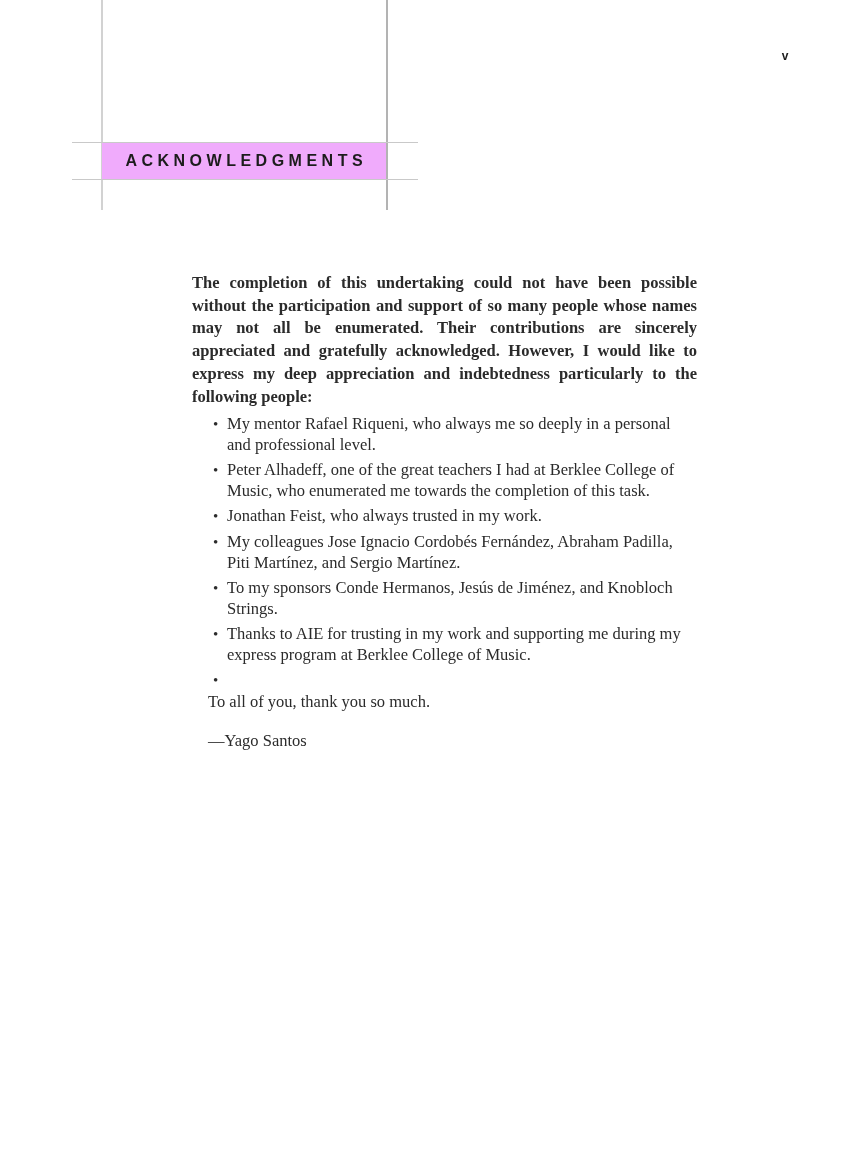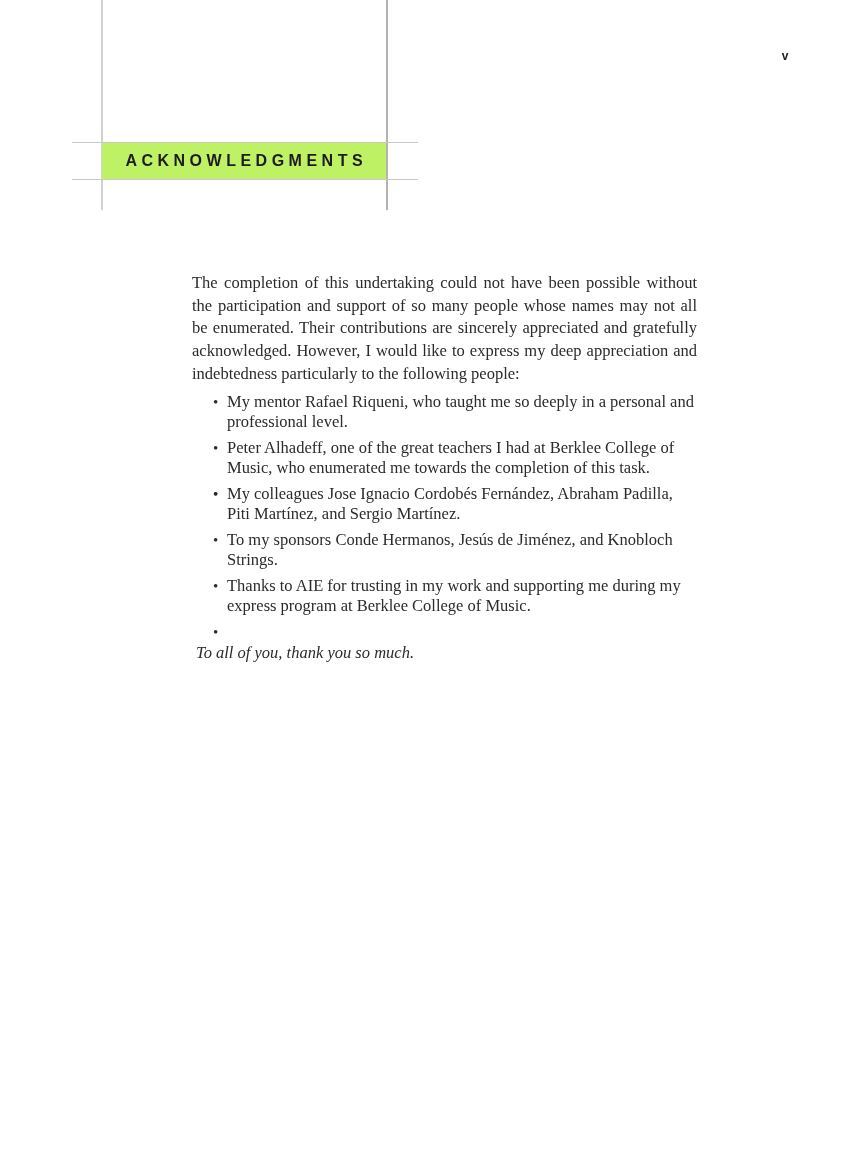--- a/index.html
+++ b/index.html
@@ -42,21 +42,21 @@
   }
   .hrule-top { top: 142px; }
   .hrule-bottom { top: 179px; }
 
   .title-band {
     position: absolute;
     left: 102px;
     top: 143px;
     width: 284px;
     height: 36px;
-    background: #bef264;
+    background: #f0abfc;
     display: flex;
     align-items: center;
     justify-content: center;
   }
   .title-band .title-text {
     font-family: "Liberation Sans", sans-serif;
     font-weight: bold;
     font-size: 16px;
     letter-spacing: 4.5px;
     color: #1c1c1c;
@@ -84,20 +84,21 @@
     left: 192px;
     top: 272px;
     width: 505px;
     font-size: 16.5px;
   }
   .intro {
     margin: 0;
     text-align: justify;
     line-height: 22.7px;
     hyphens: auto;
+    font-weight: bold;
     -webkit-hyphens: auto;
   }
   ul.ack-list {
     margin: 6px 0 0 0;
     padding: 0 0 0 35px;
     list-style: none;
   }
   ul.ack-list li {
     position: relative;
     line-height: 20.3px;
@@ -106,21 +107,21 @@
   ul.ack-list li .bullet-glyph {
     position: absolute;
     left: -14px;
     top: 0;
     font-size: 15px;
   }
   .closing {
     margin: 25px 0 0 0;
     line-height: 23.5px;
   }
-  .closing p { margin: 4px; font-style: italic; }
+  .closing p { margin: 16px; }
 </style>
 </head>
 <body>
 
 <div class="page">
 
   <div class="vline vline-left"></div>
   <div class="vline vline-right"></div>
   <div class="hrule hrule-top"></div>
   <div class="hrule hrule-bottom"></div>
@@ -130,44 +131,46 @@
   </div>
 
   <div class="page-number">v</div>
 
   <div class="content">
     <p class="intro">The completion of this undertaking could not have been possible without the participation and support of so many people whose names may not all be enumerated. Their contributions are sincerely appreciated and gratefully acknowledged. However, I would like to express my deep appreciation and indebtedness particularly to the following people:</p>
 
     <ul class="ack-list">
       <li>
         <span class="bullet-glyph">•</span>
-        <span>My mentor Rafael Riqueni, who taught me so deeply in a personal and professional level.</span>
+        <span>My mentor Rafael Riqueni, who always me so deeply in a personal and professional level.</span>
       </li>
       <li>
         <span class="bullet-glyph">•</span>
         <span>Peter Alhadeff, one of the great teachers I had at Berklee College of Music, who enumerated me towards the completion of this task.</span>
       </li>
       <li>
         <span class="bullet-glyph">•</span>
+        <span>Jonathan Feist, who always trusted in my work.</span>
       </li>
       <li>
         <span class="bullet-glyph">•</span>
         <span>My colleagues Jose Ignacio Cordobés Fernández, Abraham Padilla, Piti Martínez, and Sergio Martínez.</span>
       </li>
       <li>
         <span class="bullet-glyph">•</span>
         <span>To my sponsors Conde Hermanos, Jesús de Jiménez, and Knobloch Strings.</span>
       </li>
       <li>
         <span class="bullet-glyph">•</span>
         <span>Thanks to AIE for trusting in my work and supporting me during my express program at Berklee College of Music.</span>
       </li>
       <li>
         <span class="bullet-glyph">•</span>
       </li>
     </ul>
 
     <div class="closing">
       <p>To all of you, thank you so much.</p>
+      <p>—Yago Santos</p>
     </div>
   </div>
 
 </div>
 
 </body></html>

